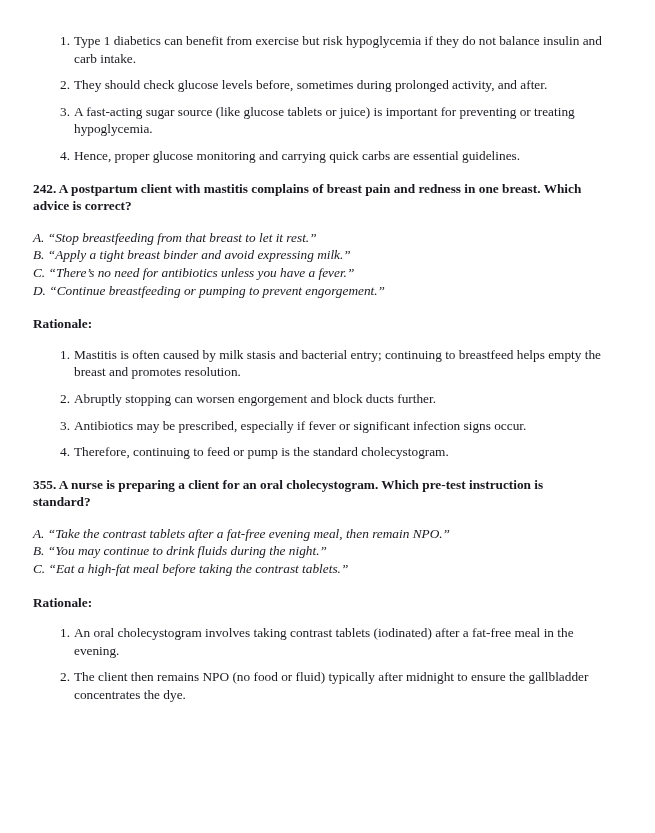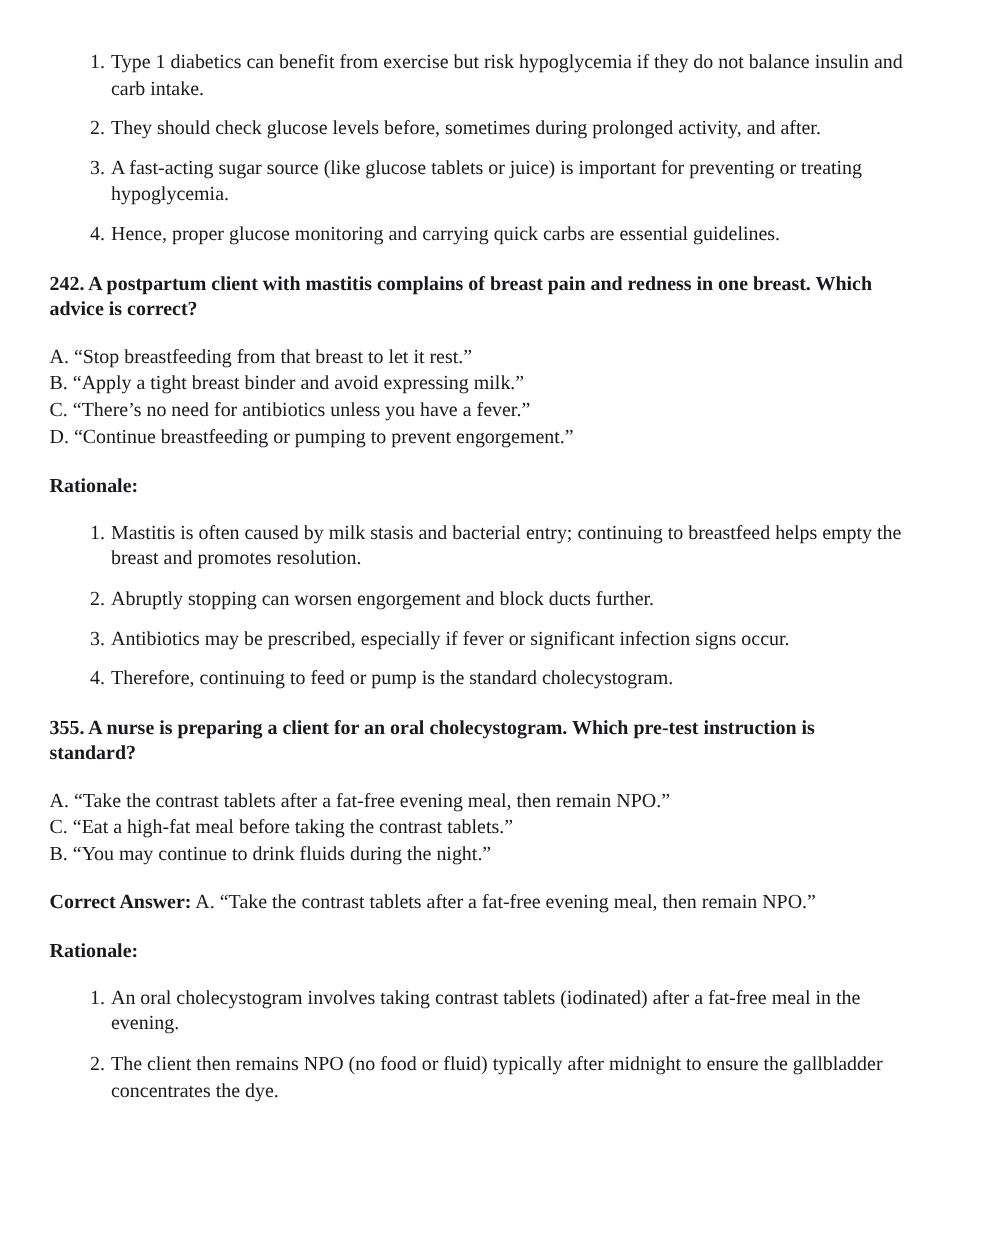--- a/index.html
+++ b/index.html
@@ -64,20 +64,21 @@
     line-height: 17.6px;
   }
 
   
   .options {
     margin: 14px 0 0 0;
   }
   .options .opt {
     line-height: 17.6px;
     white-space: nowrap;
+    font-style: italic;
   }
 
   
   .answer-block {
     margin: 14px 0 0 0;
   }
   .answer-line {
     line-height: 17.6px;
   }
   .answer-line .lead {
@@ -153,26 +154,25 @@
           <span class="num">4.</span>
           <span class="txt">Therefore, continuing to feed or pump is the standard cholecystogram.</span>
         </li>
       </ol>
     </div>
 
     <div class="q-heading">355. A nurse is preparing a client for an oral cholecystogram. Which pre-test instruction is standard?</div>
 
     <div class="options">
       <div class="opt">A. “Take the contrast tablets after a fat-free evening meal, then remain NPO.”</div>
+      <div class="opt">B. “You may continue to drink fluids during the night.”</div>
       <div class="opt">C. “Eat a high-fat meal before taking the contrast tablets.”</div>
-      <div class="opt">B. “You may continue to drink fluids during the night.”</div>
     </div>
 
     <div class="answer-block">
-      <div class="answer-line"><span class="lead">Correct Answer:</span><span> A. “Take the contrast tablets after a fat-free evening meal, then remain NPO.”</span></div>
       <div class="rationale-label">Rationale:</div>
     </div>
 
     <div class="list-block rationale-list">
       <ol class="num-list">
         <li>
           <span class="num">1.</span>
           <span class="txt">An oral cholecystogram involves taking contrast tablets (iodinated) after a fat-free meal in the evening.</span>
         </li>
         <li>

